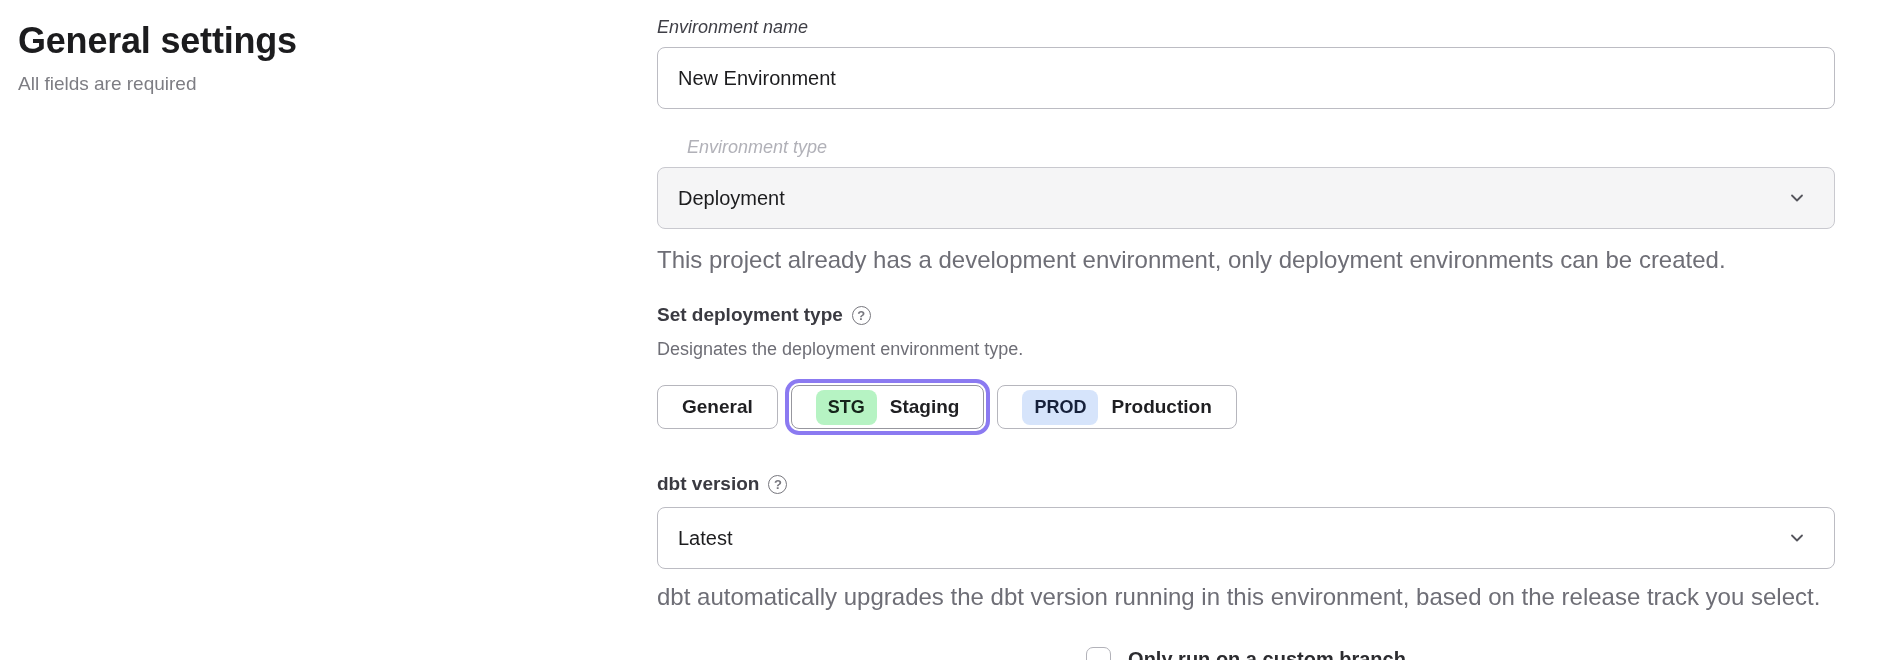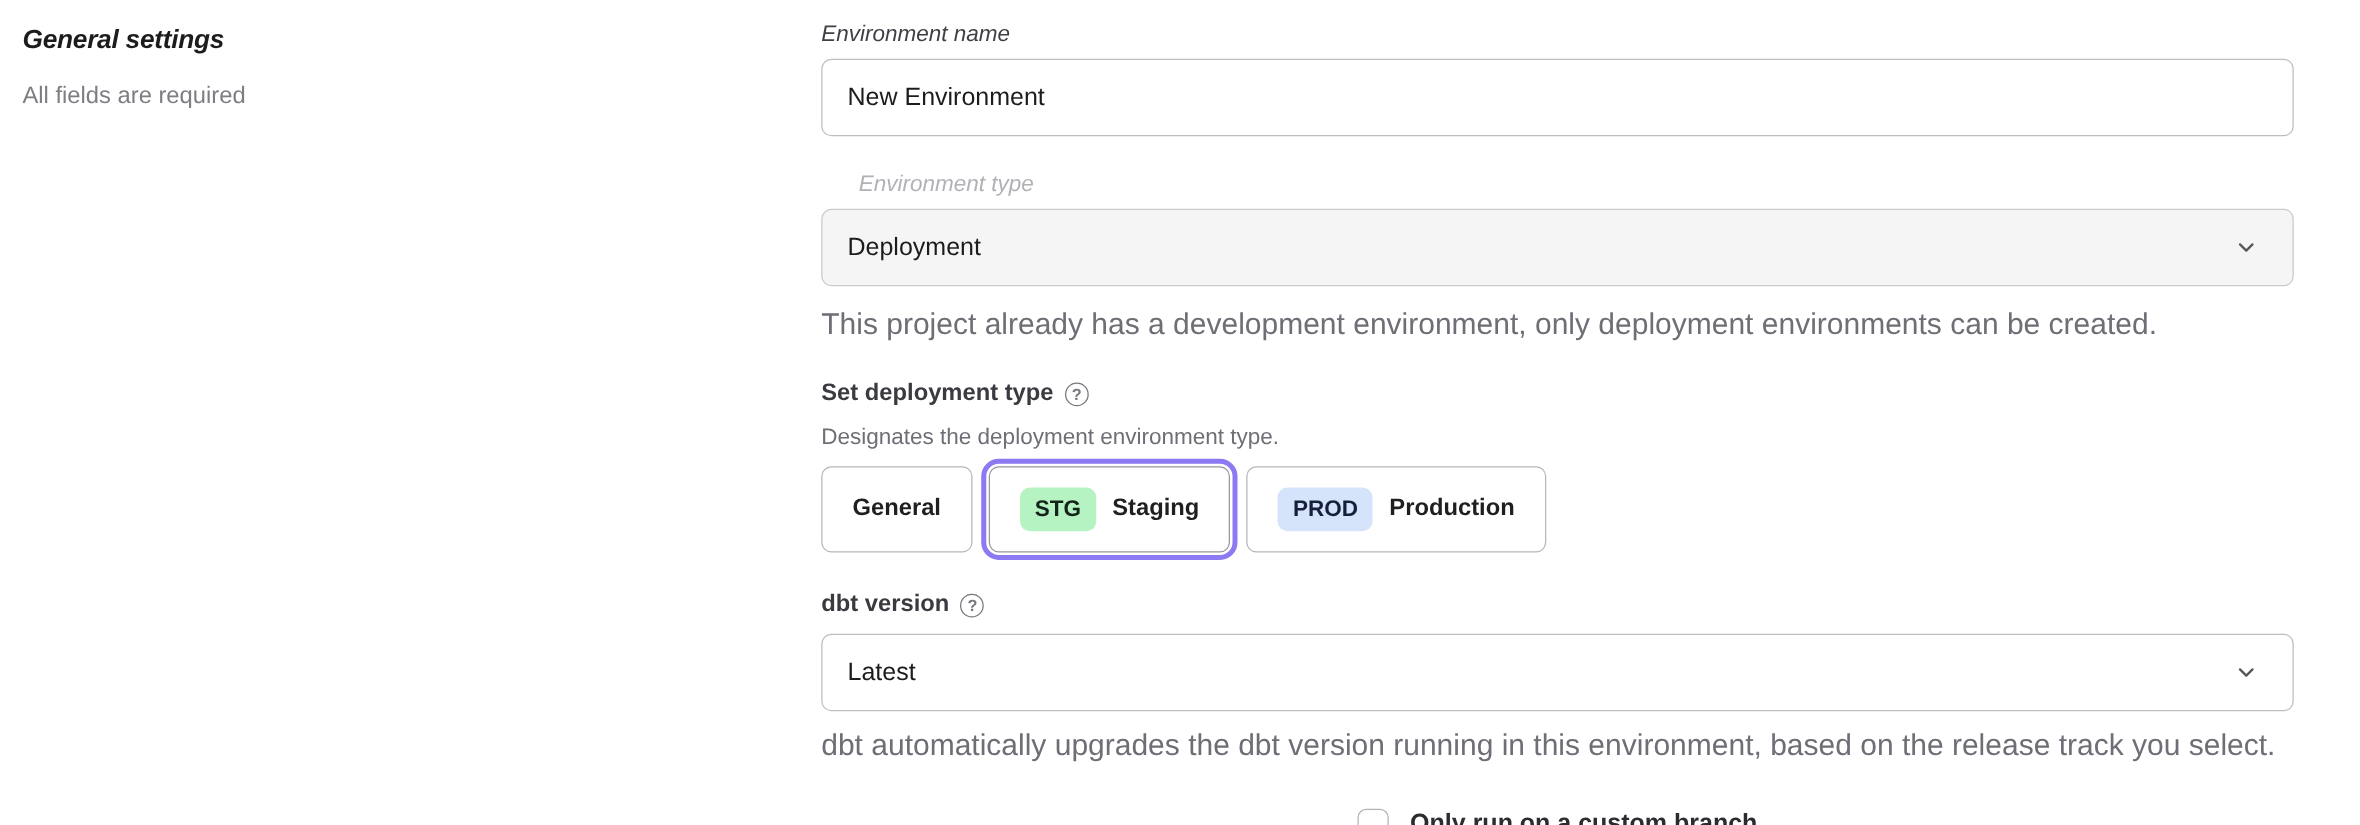--- a/index.html
+++ b/index.html
@@ -1,22 +1,22 @@
 <!DOCTYPE html>
 <html><head>
 <meta charset="utf-8">
 <style>
   * { margin: 0; padding: 0; box-sizing: border-box; }
   html, body { width: 1888px; height: 660px; background: #ffffff; overflow: hidden; }
   body { font-family: "Liberation Sans", sans-serif; display: flex; }
 
   
   .left-col { width: 657px; flex: 0 0 657px; padding: 20px 0 0 18px; }
-  .page-title { font-size: 21px; font-weight: 700; color: #1c1c1e; letter-spacing: -0.2px; font-style: italic; }
-  .page-subtitle { margin-top: 22px; font-size: 19px; color: #7d7d83; }
+  .page-title { font-size: 36px; font-weight: 700; color: #1c1c1e; letter-spacing: -0.2px; }
+  .page-subtitle { margin-top: 11px; font-size: 19px; color: #7d7d83; }
 
   
   .form-col { width: 1178px; flex: 0 0 1178px; padding-top: 17px; }
 
   .field-label { font-size: 18px; font-weight: 500; color: #3f3f46; margin-bottom: 9px; font-style: italic; }
   .field-label.disabled { color: #b1b1b8; }
 
   .text-input {
     width: 100%; height: 62px; border: 1px solid #bcbcc3; border-radius: 8px;
     font-family: "Liberation Sans", sans-serif; font-size: 20px; color: #1c1c1e;
@@ -38,21 +38,21 @@
   .section-title { font-size: 19px; font-weight: 700; color: #3a3a41; }
   .help-icon {
     width: 19px; height: 19px; border: 1.5px solid #77777e; border-radius: 50%;
     color: #77777e; font-size: 13px; font-weight: 600; display: inline-flex;
     align-items: center; justify-content: center; cursor: pointer; user-select: none;
   }
   .section-desc { margin-top: 13px; font-size: 18px; color: #6e6e76; }
 
   .btn-row { margin-top: 14px; display: flex; align-items: center; gap: 13px; height: 66px; }
   .type-btn {
-    height: 69px; background: #ffffff; border: 1px solid #b6b6bd; border-radius: 8px;
+    height: 44px; background: #ffffff; border: 1px solid #b6b6bd; border-radius: 8px;
     display: inline-flex; align-items: center; gap: 13px; padding: 0 24px;
     font-family: "Liberation Sans", sans-serif; font-size: 19px; font-weight: 600;
     color: #1f1f22; cursor: pointer;
   }
   .type-btn.selected {
     border-color: #97979e;
     outline: 4px solid #8b7af1; outline-offset: 2px;
   }
   .badge { border-radius: 8px; padding: 7px 12px; font-size: 18px; font-weight: 600; color: #15241a; }
   .badge.green { background: #b6f3c3; }

